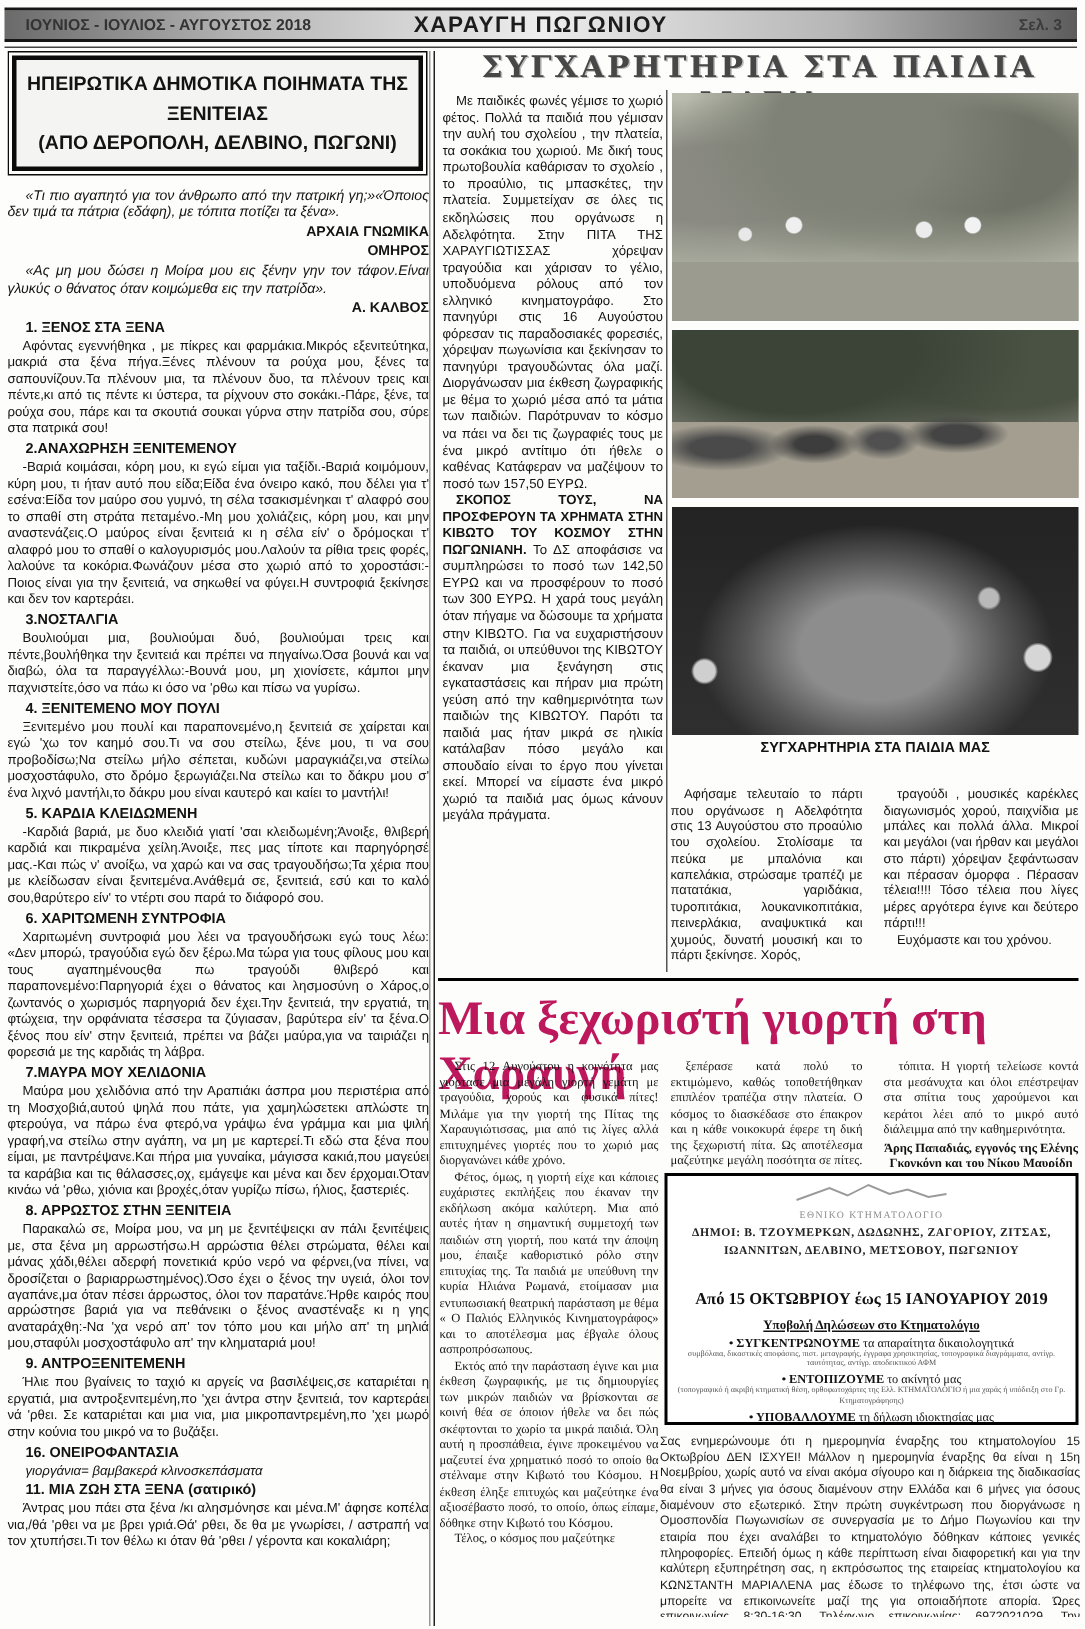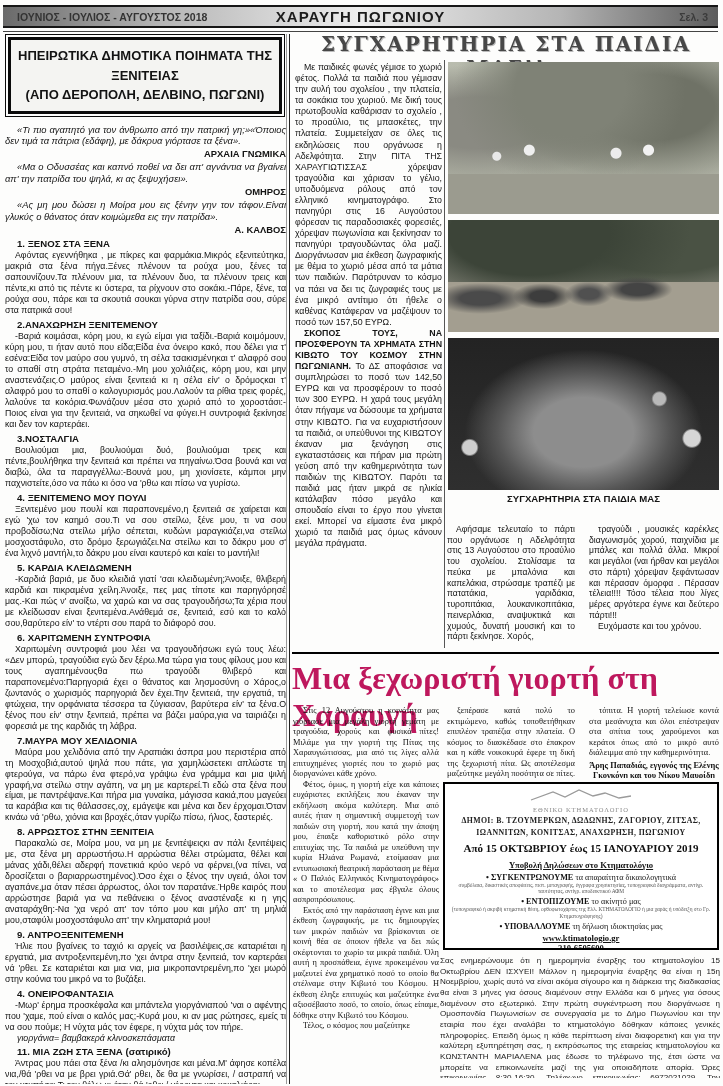--- a/index.html
+++ b/index.html
@@ -81,21 +81,21 @@
   .feast-b{left:447px;width:128px;height:72px;}
   .feast-c{left:589px;width:130px;height:72px;}
   .feast-sig{font-weight:bold;text-align:center;text-indent:0 !important;margin-top:2px !important;}
   
   .ad-box{position:absolute;left:443px;top:782px;width:276px;height:168px;box-sizing:border-box;
     border:2px solid #000;background:#fff;text-align:center;font-family:"Liberation Serif",serif;
     padding:4px 6px;overflow:hidden;}
   .ad-logo{margin:0 auto 1px auto;width:120px;}
   .ad-logo-text{font-size:6.5px;color:#8a8a8a;letter-spacing:1px;}
   .ad-munis{font-weight:bold;font-size:7.8px;letter-spacing:.4px;margin-top:3px;color:#222;}
-  .ad-dates{font-weight:bold;font-size:11px;margin-top:5px;color:#111;}
+  .ad-dates{font-weight:bold;font-size:11px;margin-top:22px;color:#111;}
   .ad-sub{font-weight:bold;font-size:8.6px;text-decoration:underline;margin-top:6px;}
   .ad-bullet{font-weight:bold;font-size:8.2px;margin-top:3px;}
   .ad-bullet-note{font-size:5.4px;color:#555;line-height:1.15;}
   .ad-site{font-weight:bold;font-size:8.6px;text-decoration:underline;margin-top:2px;color:#111;}
   .ad-phone{font-weight:bold;font-size:8.6px;}
   
   .notice{position:absolute;left:440px;top:956px;width:280px;height:122px;overflow:hidden;
     font-size:8.1px;line-height:1.32;text-align:justify;color:#1a1a1a;}
 </style>
 </head>
@@ -112,23 +112,22 @@
 <div class="vdiv-main"></div>
 <div class="vdiv-photo"></div>
 <div class="hdiv-feast"></div>
 
 <div class="poems">
   <div class="poem-title-box">
     <div>ΗΠΕΙΡΩΤΙΚΑ ΔΗΜΟΤΙΚΑ ΠΟΙΗΜΑΤΑ ΤΗΣ ΞΕΝΙΤΕΙΑΣ</div>
     <div>(ΑΠΟ ΔΕΡΟΠΟΛΗ, ΔΕΛΒΙΝΟ, ΠΩΓΩΝΙ)</div>
   </div>
 
-  <div class="epigraph">«Τι πιο αγαπητό για τον άνθρωπο από την πατρική γη;»«Όποιος δεν τιμά τα πάτρια (εδάφη), με δάκρυα γιόρτασε τα ξένα».</div>
+  <div class="epigraph">«Τι πιο αγαπητό για τον άνθρωπο από την πατρική γη;»«Όποιος δεν τιμά τα πάτρια (εδάφη), με τόπιτα ποτίζει τα ξένα».</div>
   <div class="epigraph-attr">ΑΡΧΑΙΑ ΓΝΩΜΙΚΑ</div>
-  <div class="epigraph">«Μα ο Οδυσσέας και καπνό ποθεί να δει απ' αγνάντια να βγαίνει απ' την πατρίδα του ψηλά, κι ας ξεψυχήσει».</div>
   <div class="epigraph-attr">ΟΜΗΡΟΣ</div>
   <div class="epigraph">«Ας μη μου δώσει η Μοίρα μου εις ξένην γην τον τάφον.Είναι γλυκύς ο θάνατος όταν κοιμώμεθα εις την πατρίδα».</div>
   <div class="epigraph-attr">Α. ΚΑΛΒΟΣ</div>
 
   <div class="poem-sec-h">1. ΞΕΝΟΣ ΣΤΑ ΞΕΝΑ</div>
   <div class="poem-sec-b">Αφόντας εγεννήθηκα , με πίκρες και φαρμάκια.Μικρός εξενιτεύτηκα, μακριά στα ξένα πήγα.Ξένες πλένουν τα ρούχα μου, ξένες τα σαπουνίζουν.Τα πλένουν μια, τα πλένουν δυο, τα πλένουν τρεις και πέντε,κι από τις πέντε κι ύστερα, τα ρίχνουν στο σοκάκι.-Πάρε, ξένε, τα ρούχα σου, πάρε και τα σκουτιά σουκαι γύρνα στην πατρίδα σου, σύρε στα πατρικά σου!</div>
   <div class="poem-sec-h">2.ΑΝΑΧΩΡΗΣΗ ΞΕΝΙΤΕΜΕΝΟΥ</div>
   <div class="poem-sec-b">-Βαριά κοιμάσαι, κόρη μου, κι εγώ είμαι για ταξίδι.-Βαριά κοιμόμουν, κύρη μου, τι ήταν αυτό που είδα;Είδα ένα όνειρο κακό, που δέλει για τ' εσένα:Είδα τον μαύρο σου γυμνό, τη σέλα τσακισμένηκαι τ' αλαφρό σου το σπαθί στη στράτα πεταμένο.-Μη μου χολιάζεις, κόρη μου, και μην αναστενάζεις.Ο μαύρος είναι ξενιτειά κι η σέλα είν' ο δρόμοςκαι τ' αλαφρό μου το σπαθί ο καλογυρισμός μου.Λαλούν τα ρίθια τρεις φορές, λαλούνε τα κοκόρια.Φωνάζουν μέσα στο χωριό από το χοροστάσι:-Ποιος είναι για την ξενιτειά, να σηκωθεί να φύγει.Η συντροφιά ξεκίνησε και δεν τον καρτεράει.</div>
   <div class="poem-sec-h">3.ΝΟΣΤΑΛΓΙΑ</div>
   <div class="poem-sec-b">Βουλιούμαι μια, βουλιούμαι δυό, βουλιούμαι τρεις και πέντε,βουλήθηκα την ξενιτειά και πρέπει να πηγαίνω.Όσα βουνά και να διαβώ, όλα τα παραγγέλλω:-Βουνά μου, μη χιονίσετε, κάμποι μην παχνιστείτε,όσο να πάω κι όσο να 'ρθω και πίσω να γυρίσω.</div>
@@ -137,22 +136,21 @@
   <div class="poem-sec-h">5. ΚΑΡΔΙΑ ΚΛΕΙΔΩΜΕΝΗ</div>
   <div class="poem-sec-b">-Καρδιά βαριά, με δυο κλειδιά γιατί 'σαι κλειδωμένη;Άνοιξε, θλιβερή καρδιά και πικραμένα χείλη.Άνοιξε, πες μας τίποτε και παρηγόρησέ μας.-Και πώς ν' ανοίξω, να χαρώ και να σας τραγουδήσω;Τα χέρια που με κλείδωσαν είναι ξενιτεμένα.Ανάθεμά σε, ξενιτειά, εσύ και το καλό σου,θαρύτερο είν' το ντέρτι σου παρά το διάφορό σου.</div>
   <div class="poem-sec-h">6. ΧΑΡΙΤΩΜΕΝΗ ΣΥΝΤΡΟΦΙΑ</div>
   <div class="poem-sec-b">Χαριτωμένη συντροφιά μου λέει να τραγουδήσωκι εγώ τους λέω: «Δεν μπορώ, τραγούδια εγώ δεν ξέρω.Μα τώρα για τους φίλους μου και τους αγαπημένουςθα πω τραγούδι θλιβερό και παραπονεμένο:Παρηγοριά έχει ο θάνατος και λησμοσύνη ο Χάρος,ο ζωντανός ο χωρισμός παρηγοριά δεν έχει.Την ξενιτειά, την εργατιά, τη φτώχεια, την ορφάνιατα τέσσερα τα ζύγιασαν, βαρύτερα είν' τα ξένα.Ο ξένος που είν' στην ξενιτειά, πρέπει να βάζει μαύρα,για να ταιριάζει η φορεσιά με της καρδιάς τη λάβρα.</div>
   <div class="poem-sec-h">7.ΜΑΥΡΑ ΜΟΥ ΧΕΛΙΔΟΝΙΑ</div>
   <div class="poem-sec-b">Μαύρα μου χελιδόνια από την Αραπιάκι άσπρα μου περιστέρια από τη Μοσχοβιά,αυτού ψηλά που πάτε, για χαμηλώσετεκι απλώστε τη φτερούγα, να πάρω ένα φτερό,να γράψω ένα γράμμα και μια ψιλή γραφή,να στείλω στην αγάπη, να μη με καρτερεί.Τι εδώ στα ξένα που είμαι, με παντρέψανε.Και πήρα μια γυναίκα, μάγισσα κακιά,που μαγεύει τα καράβια και τις θάλασσες,οχ, εμάγεψε και μένα και δεν έρχομαι.Όταν κινάω νά 'ρθω, χιόνια και βροχές,όταν γυρίζω πίσω, ήλιος, ξαστεριές.</div>
   <div class="poem-sec-h">8. ΑΡΡΩΣΤΟΣ ΣΤΗΝ ΞΕΝΙΤΕΙΑ</div>
   <div class="poem-sec-b">Παρακαλώ σε, Μοίρα μου, να μη με ξενιτέψειςκι αν πάλι ξενιτέψεις με, στα ξένα μη αρρωστήσω.Η αρρώστια θέλει στρώματα, θέλει και μάνας χάδι,θέλει αδερφή πονετικιά κρύο νερό να φέρνει,(να πίνει, να δροσίζεται ο βαριαρρωστημένος).Όσο έχει ο ξένος την υγειά, όλοι τον αγαπάνε,μα όταν πέσει άρρωστος, όλοι τον παρατάνε.Ήρθε καιρός που αρρώστησε βαριά για να πεθάνεικι ο ξένος αναστέναξε κι η γης αναταράχθη:-Να 'χα νερό απ' τον τόπο μου και μήλο απ' τη μηλιά μου,σταφύλι μοσχοστάφυλο απ' την κληματαριά μου!</div>
   <div class="poem-sec-h">9. ΑΝΤΡΟΞΕΝΙΤΕΜΕΝΗ</div>
   <div class="poem-sec-b">Ήλιε που βγαίνεις το ταχιό κι αργείς να βασιλέψεις,σε καταριέται η εργατιά, μια αντροξενιτεμένη,πο 'χει άντρα στην ξενιτειά, τον καρτεράει νά 'ρθει. Σε καταριέται και μια νια, μια μικροπαντρεμένη,πο 'χει μωρό στην κούνια του μικρό να το βυζάξει.</div>
-  <div class="poem-sec-h">4. ΟΝΕΙΡΟΦΑΝΤΑΣΙΑ</div>
-  <div class="poem-sec-b">-Μωρ' έρημα προσκέφαλα και μπάντελα γιοργάνιαπού 'ναι ο αφέντης που 'χαμε, πού είναι ο καλός μας;-Κυρά μου, κι αν μας ρώτησες, εμείς τι να σου πούμε; Η νύχτα μάς τον έφερε, η νύχτα μάς τον πήρε.</div>
+  <div class="poem-sec-h">16. ΟΝΕΙΡΟΦΑΝΤΑΣΙΑ</div>
   <div class="poem-note">γιοργάνια= βαμβακερά κλινοσκεπάσματα</div>
   <div class="poem-sec-h">11. ΜΙΑ ΖΩΗ ΣΤΑ ΞΕΝΑ (σατιρικό)</div>
   <div class="poem-sec-b">Άντρας μου πάει στα ξένα /κι αλησμόνησε και μένα.Μ' άφησε κοπέλα νια,/θά 'ρθει να με βρει γριά.Θά' ρθει, δε θα με γνωρίσει, / αστραπή να τον χτυπήσει.Τι τον θέλω κι όταν θά 'ρθει / γέροντα και κοκαλιάρη;</div>
 
 </div>
 
 <div class="congrats-title">ΣΥΓΧΑΡΗΤΗΡΙΑ ΣΤΑ ΠΑΙΔΙΑ ΜΑΣ!!</div>
 
 <div class="congrats-col">
   <p>Με παιδικές φωνές γέμισε το χωριό φέτος. Πολλά τα παιδιά που γέμισαν την αυλή του σχολείου , την πλατεία, τα σοκάκια του χωριού. Με δική τους πρωτοβουλία καθάρισαν το σχολείο , το προαύλιο, τις μπασκέτες, την πλατεία. Συμμετείχαν σε όλες τις εκδηλώσεις που οργάνωσε η Αδελφότητα. Στην ΠΙΤΑ ΤΗΣ ΧΑΡΑΥΓΙΩΤΙΣΣΑΣ χόρεψαν τραγούδια και χάρισαν το γέλιο, υποδυόμενα ρόλους από τον ελληνικό κινηματογράφο. Στο πανηγύρι στις 16 Αυγούστου φόρεσαν τις παραδοσιακές φορεσιές, χόρεψαν πωγωνίσια και ξεκίνησαν το πανηγύρι τραγουδώντας όλα μαζί. Διοργάνωσαν μια έκθεση ζωγραφικής με θέμα το χωριό μέσα από τα μάτια των παιδιών. Παρότρυναν το κόσμο να πάει να δει τις ζωγραφιές τους με ένα μικρό αντίτιμο ότι ήθελε ο καθένας Κατάφεραν να μαζέψουν το ποσό των 157,50 ΕΥΡΩ.</p>
@@ -179,33 +177,33 @@
 <div class="feast-col feast-a">
   <p>Στις 12 Αυγούστου η κοινότητα μας γιόρτασε μια μεγάλη γιορτή γεμάτη με τραγούδια, χορούς και φυσικά πίτες! Μιλάμε για την γιορτή της Πίτας της Χαραυγιώτισσας, μια από τις λίγες αλλά επιτυχημένες γιορτές που το χωριό μας διοργανώνει κάθε χρόνο.</p>
   <p>Φέτος, όμως, η γιορτή είχε και κάποιες ευχάριστες εκπλήξεις που έκαναν την εκδήλωση ακόμα καλύτερη. Μια από αυτές ήταν η σημαντική συμμετοχή των παιδιών στη γιορτή, που κατά την άποψη μου, έπαιξε καθοριστικό ρόλο στην επιτυχίας της. Τα παιδιά με υπεύθυνη την κυρία Ηλιάνα Ρωμανά, ετοίμασαν μια εντυπωσιακή θεατρική παράσταση με θέμα « Ο Παλιός Ελληνικός Κινηματογράφος» και το αποτέλεσμα μας έβγαλε όλους ασπροπρόσωπους.</p>
   <p>Εκτός από την παράσταση έγινε και μια έκθεση ζωγραφικής, με τις δημιουργίες των μικρών παιδιών να βρίσκονται σε κοινή θέα σε όποιον ήθελε να δει πώς σκέφτονται το χωρίο τα μικρά παιδιά. Όλη αυτή η προσπάθεια, έγινε προκειμένου να μαζευτεί ένα χρηματικό ποσό το οποίο θα στέλναμε στην Κιβωτό του Κόσμου. Η έκθεση έληξε επιτυχώς και μαζεύτηκε ένα αξιοσέβαστο ποσό, το οποίο, όπως είπαμε, δόθηκε στην Κιβωτό του Κόσμου.</p>
   <p>Τέλος, ο κόσμος που μαζεύτηκε</p>
 </div>
 <div class="feast-col feast-b">
   <p>ξεπέρασε κατά πολύ το εκτιμώμενο, καθώς τοποθετήθηκαν επιπλέον τραπέζια στην πλατεία. Ο κόσμος το διασκέδασε στο έπακρον και η κάθε νοικοκυρά έφερε τη δική της ξεχωριστή πίτα. Ως αποτέλεσμα μαζεύτηκε μεγάλη ποσότητα σε πίτες. Μπορούσες να βρεις από κοτόπιτα μέχρι σοκολα-</p>
 </div>
 <div class="feast-col feast-c">
-  <p>τόπιτα. Η γιορτή τελείωσε κοντά στα μεσάνυχτα και όλοι επέστρεψαν στα σπίτια τους χαρούμενοι και κεράτοι όπως από το μικρό αυτό διάλειμμα από την καθημερινότητα.</p>
+  <p>τόπιτα. Η γιορτή τελείωσε κοντά στα μεσάνυχτα και όλοι επέστρεψαν στα σπίτια τους χαρούμενοι και κεράτοι λέει από το μικρό αυτό διάλειμμα από την καθημερινότητα.</p>
   <p class="feast-sig">Άρης Παπαδιάς, εγγονός της Ελένης Γκογκόνη και του Νίκου Μαυρίδη</p>
 </div>
 
 <div class="ad-box">
   <div class="ad-logo">
     <svg width="120" height="14" viewBox="0 0 120 14">
       <polyline points="10,12 32,4 44,9 58,2 72,8 84,5 98,10 110,8" fill="none" stroke="#9a9a9a" stroke-width="1.3"></polyline>
     </svg>
     <div class="ad-logo-text">ΕΘΝΙΚΟ ΚΤΗΜΑΤΟΛΟΓΙΟ</div>
   </div>
   <div class="ad-munis">ΔΗΜΟΙ: Β. ΤΖΟΥΜΕΡΚΩΝ, ΔΩΔΩΝΗΣ, ΖΑΓΟΡΙΟΥ, ΖΙΤΣΑΣ,</div>
-  <div class="ad-munis">ΙΩΑΝΝΙΤΩΝ, ΚΟΝΙΤΣΑΣ, ΑΝΑΧΩΡΗΣΗ, ΠΩΓΩΝΙΟΥ</div>
+  <div class="ad-munis">ΙΩΑΝΝΙΤΩΝ, ΔΕΛΒΙΝΟ, ΜΕΤΣΟΒΟΥ, ΠΩΓΩΝΙΟΥ</div>
   <div class="ad-dates">Από 15 ΟΚΤΩΒΡΙΟΥ έως 15 ΙΑΝΟΥΑΡΙΟΥ 2019</div>
   <div class="ad-sub">Υποβολή Δηλώσεων στο Κτηματολόγιο</div>
   <div class="ad-bullet"><span>• ΣΥΓΚΕΝΤΡΩΝΟΥΜΕ</span><span style="font-weight:normal"> τα απαραίτητα δικαιολογητικά</span></div>
   <div class="ad-bullet-note">συμβόλαια, δικαστικές αποφάσεις, πιστ. μεταγραφής, έγγραφα χρησικτησίας, τοπογραφικά διαγράμματα, αντίγρ. ταυτότητας, αντίγρ. αποδεικτικού ΑΦΜ</div>
   <div class="ad-bullet"><span>• ΕΝΤΟΠΙΖΟΥΜΕ</span><span style="font-weight:normal"> το ακίνητό μας</span></div>
   <div class="ad-bullet-note">(τοπογραφικό ή ακριβή κτηματική θέση, ορθοφωτοχάρτες της Ελλ. ΚΤΗΜΑΤΟΛΟΓΙΟ ή μια χαράς ή υπόδειξη στο Γρ. Κτηματογράφησης)</div>
   <div class="ad-bullet"><span>• ΥΠΟΒΑΛΛΟΥΜΕ</span><span style="font-weight:normal"> τη δήλωση ιδιοκτησίας μας</span></div>
   <div class="ad-site">www.ktimatologio.gr</div>
   <div class="ad-phone">210-6505600</div>
 </div>

